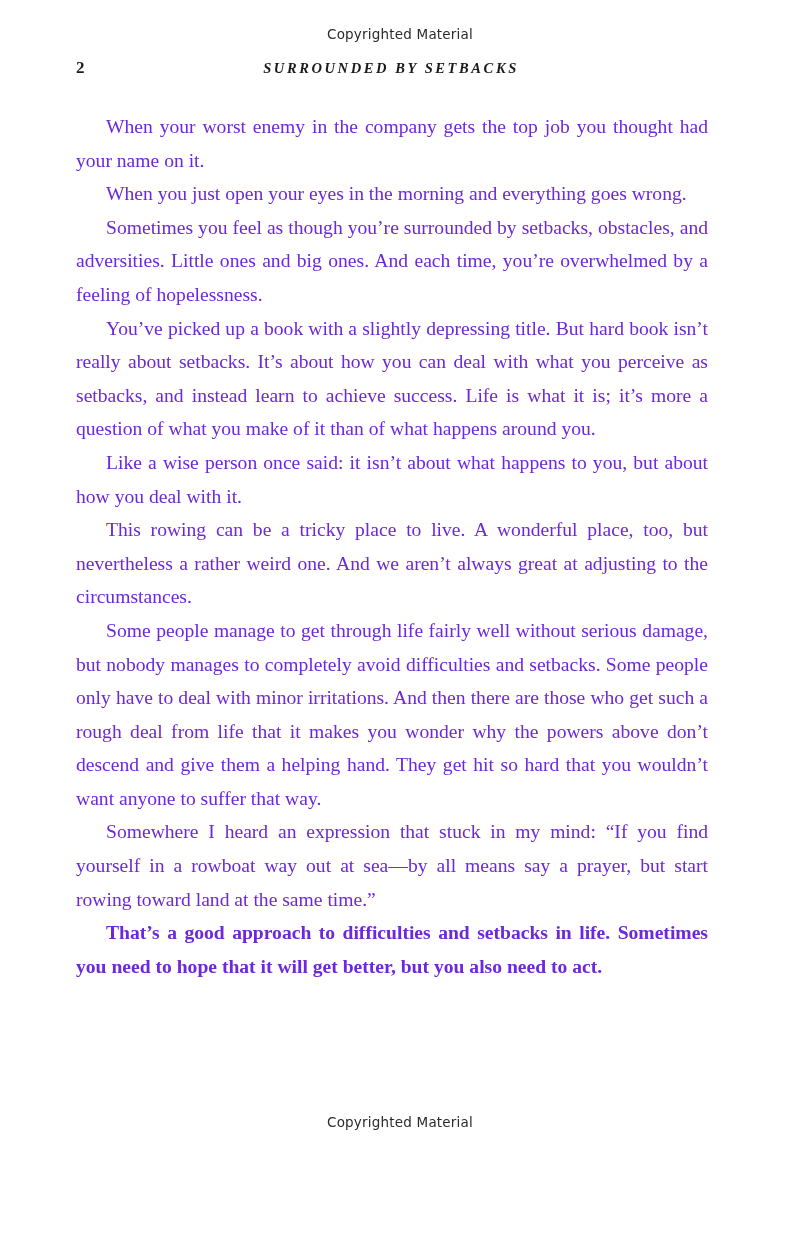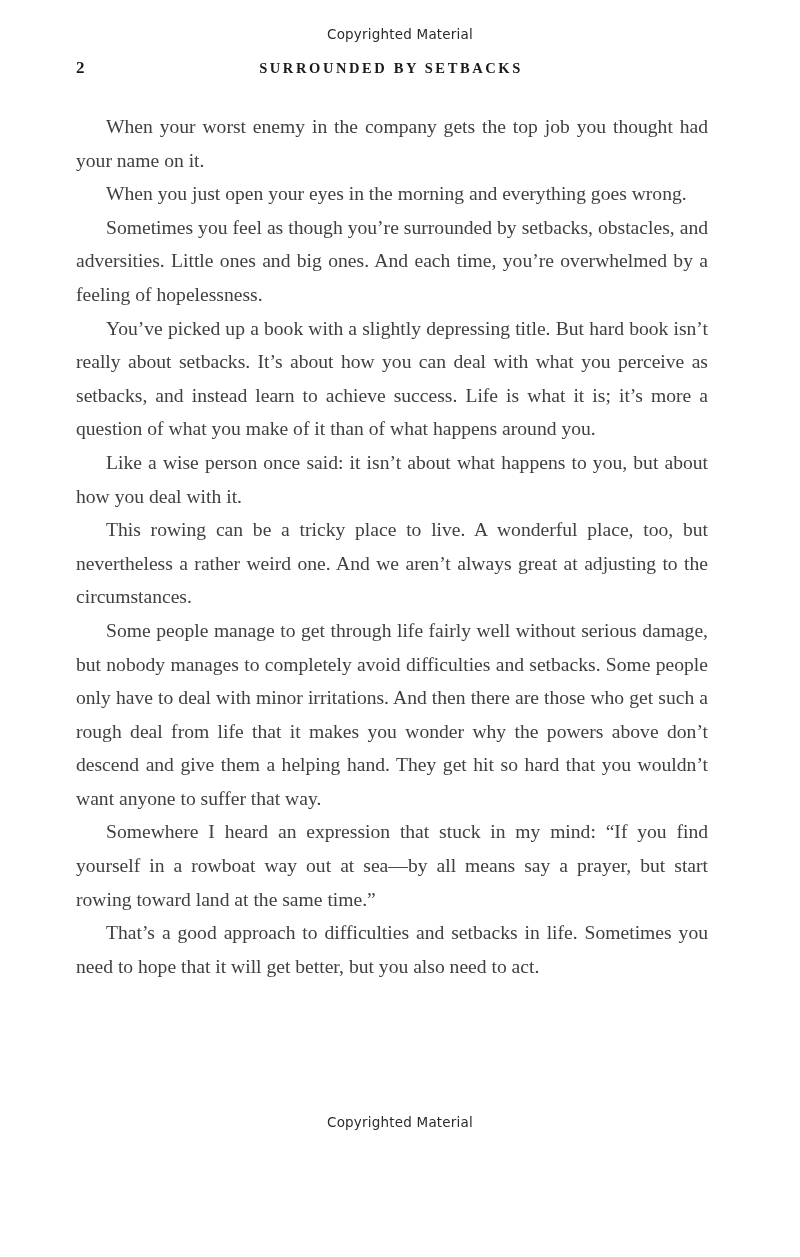--- a/index.html
+++ b/index.html
@@ -63,40 +63,42 @@
     position: absolute;
     left: 0;
     top: 2px;
     width: 630px;
     text-align: center;
     font-family: "Liberation Serif", serif;
     font-size: 14.5px;
     font-weight: bold;
     letter-spacing: 2.6px;
     color: #1a1a1a;
+    font-style: italic;
   }
   .body-text {
     position: absolute;
     top: 110px;
     left: 76px;
     width: 632px;
     font-size: 19.6px;
     line-height: 33.6px;
     text-align: justify;
     text-justify: inter-word;
-    color: #404040;
+    color: #6d28d9;
     -webkit-font-smoothing: antialiased;
   }
   .body-text p {
     margin: 0;
     text-indent: 30px;
     hyphens: none;
   }
   .body-text p:last-child {
     text-align: justify;
+    font-weight: bold;
   }
 </style>
 </head>
 <body>
 
 <div class="page">
 
   <div class="watermark-top">Copyrighted Material</div>
 
   <div class="running-head">

